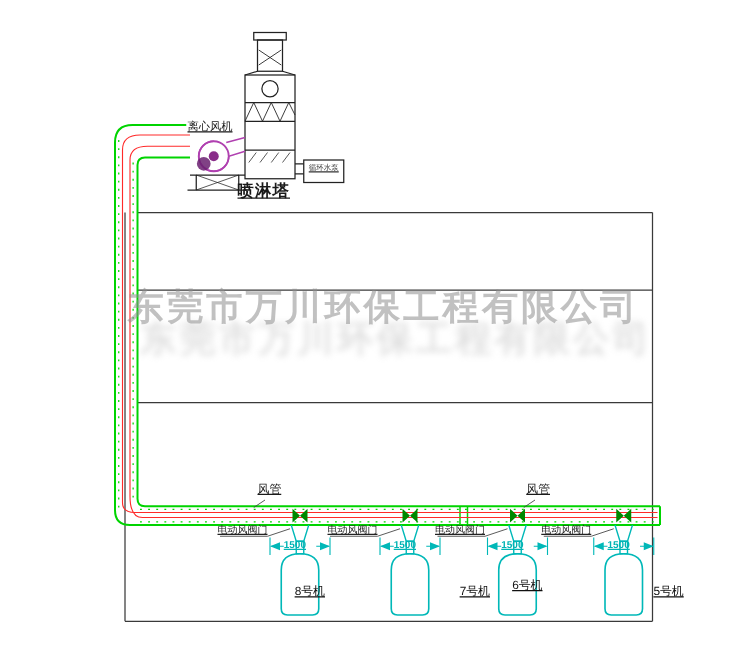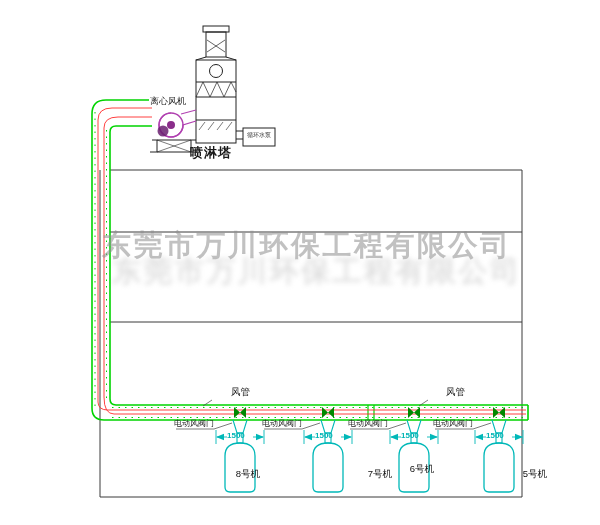--- a/index.html
+++ b/index.html
@@ -1,24 +1,24 @@
 <!DOCTYPE html>
 <html><head>
 <meta charset="utf-8">
 <style>
   html,body { margin:0; padding:0; background:#e8e8e8; }
   .canvas {
     position:relative; width:600px; height:525px; background:#ffffff;
     font-family:"Liberation Sans", sans-serif; overflow:hidden; margin:0 auto;
   }
-  .lbl { position:absolute; color:#1a1a1a; white-space:nowrap; line-height:1.15; }
+  .lbl { position:absolute; color:#1a1a1a; white-space:nowrap; line-height:1.15;text-decoration:underline; }
   .fan-label    { left:149px; top:96px;  font-size:9px; background:#fff; padding:0 1px; }
   .tower-label  { left:190px; top:146px; font-size:13px; font-weight:bold; letter-spacing:1px; }
   .pump-label   { left:244px; top:132px; width:30px; font-size:6px; text-align:center; color:#333; white-space:normal; }
-  .duct-label   { font-size:9.5px;margin-left:25px; }
+  .duct-label   { font-size:9.5px; }
   .valve-label  { font-size:8px; color:#222;text-align:right; }
   .dim-text     { font-size:8px; color:#00b4b4; width:26px; text-align:left; font-weight:bold; }
   .machine-name { font-size:9.5px; color:#111; width:40px; text-align:right; }
   .watermark {
     position:absolute; font-size:29px; font-weight:bold; letter-spacing:2.5px;
     white-space:nowrap; pointer-events:none;text-align:center;
   }
   .wm-main  { left:102px; top:226px; color:#8f8f8f; opacity:0.55; }
   .wm-ghost { left:112px; top:252px; color:#a2a2a2; opacity:0.33; filter:blur(2.5px); }
   svg { position:absolute; left:0; top:0; }

